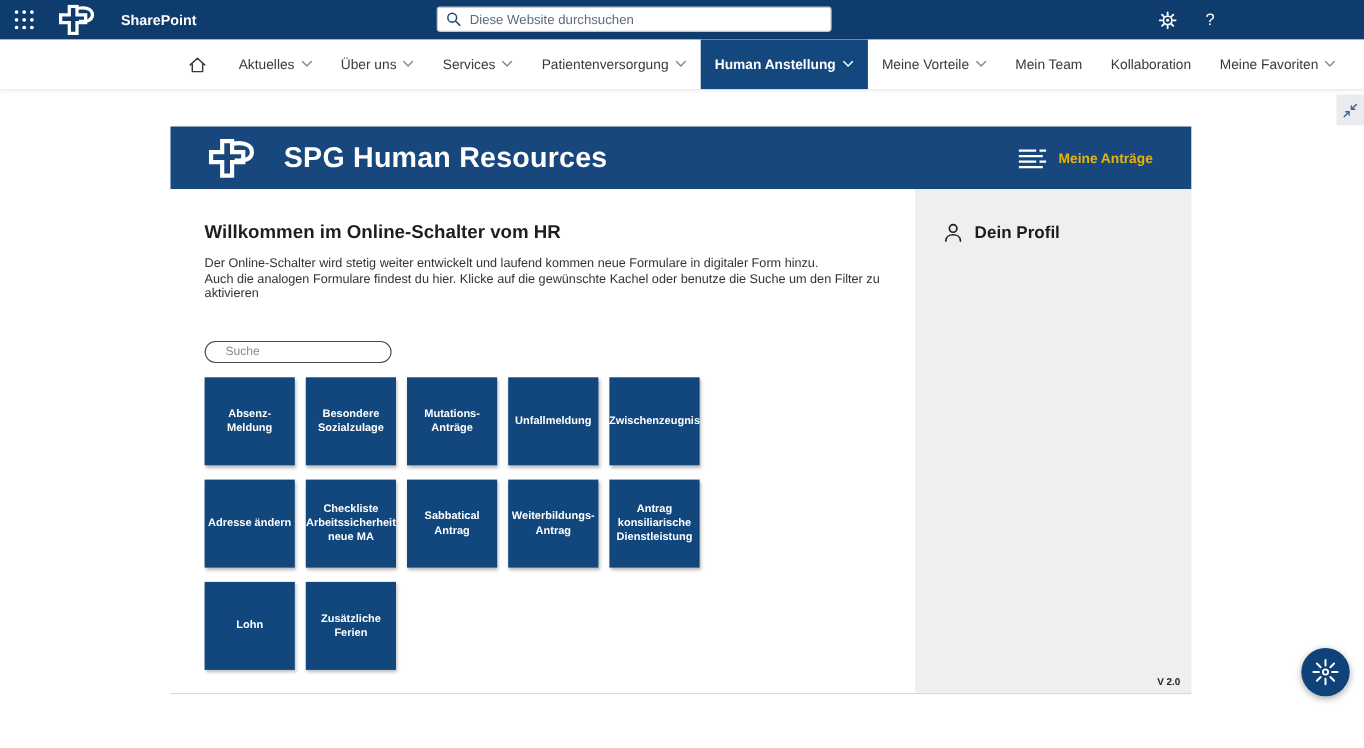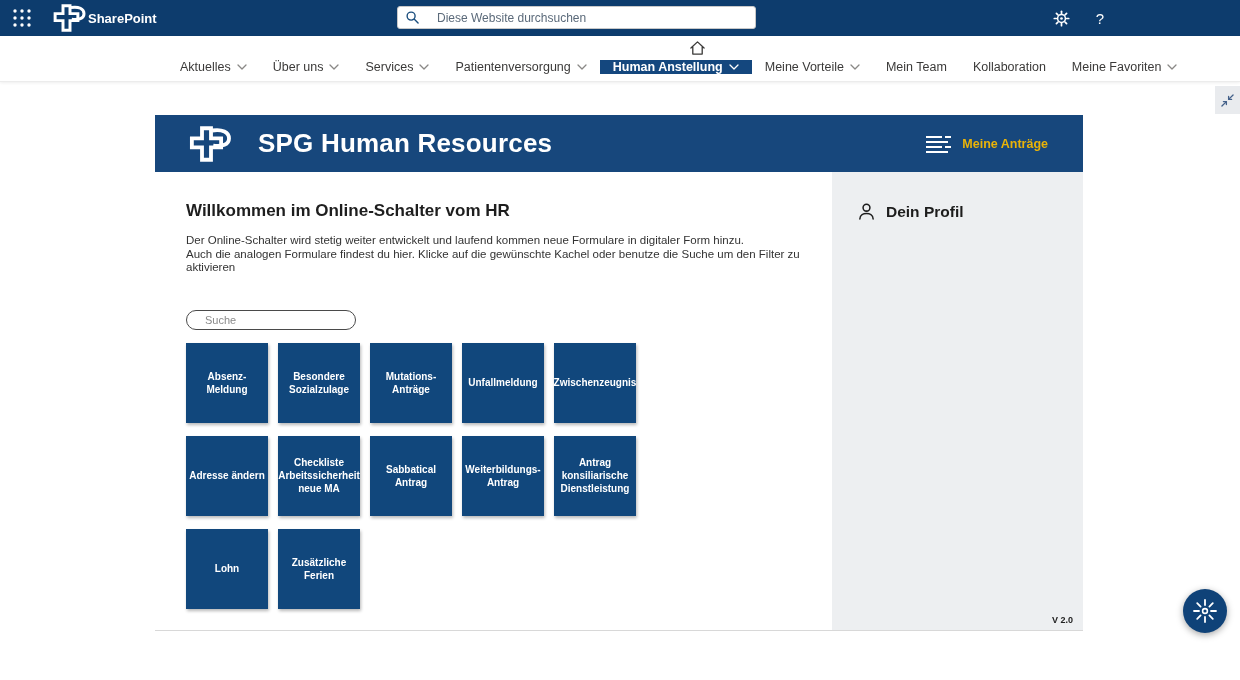--- a/index.html
+++ b/index.html
@@ -6,36 +6,36 @@
   html,body { width:1240px; height:680px; overflow:hidden; background:#fff;
               font-family:"Liberation Sans", sans-serif; }
   .screen { position:relative; width:1240px; height:680px; background:#fff; }
 
   
   .topbar { position:absolute; top:0; left:0; width:1240px; height:36px;
             background:var(--topbar_bg,#0d3c6d); display:flex; align-items:center; }
   .waffle { margin-left:10px; width:24px; height:24px; display:flex; align-items:center;
             justify-content:center; cursor:pointer; }
   .suite-logo { margin-left:18px; cursor:pointer; display:flex; align-items:center; }
-  .app-name { color:#fff; font-weight:700; font-size:13px; cursor:pointer; }
+  .app-name { margin-left:22px; color:#fff; font-weight:700; font-size:13px; cursor:pointer; }
   .suite-search { position:absolute; left:397px; top:6px; width:359px; height:23px;
                   background:#fff; border-radius:3px; display:flex; align-items:center;
-                  padding:0 8px; gap:18px; border:1px solid #c8c8c8; }
+                  padding:0 8px; gap:8px; border:1px solid #c8c8c8; }
   .suite-search input { border:none; outline:none; flex:1; font-size:12px; color:#333;
                         font-family:"Liberation Sans", sans-serif; background:transparent; }
   .suite-search input::placeholder { color:#5b6a7a; }
   .top-icon { position:absolute; top:0; height:36px; width:34px; display:flex;
               align-items:center; justify-content:center; color:#fff; cursor:pointer; }
   .gear-ic { left:1044px; }
   .help-ic { left:1083px; font-size:15px; font-weight:400; }
 
   
   .navbar { position:absolute; top:36px; left:0; width:1240px; height:46px; background:#fff;
             border-bottom:1px solid #ececec; box-shadow:0 1px 3px rgba(0,0,0,.07);
-            display:flex; align-items:stretch; padding-left:167px;flex-direction:column; }
+            display:flex; align-items:stretch; padding-left:167px; }
   .home-btn { align-self:center; margin-right:12px; display:flex; align-items:center;
               cursor:pointer; padding:4px; }
   .nav-item { display:flex; align-items:center; padding:0 13px; font-size:12.5px;
               color:#3b3a39; cursor:pointer; white-space:nowrap; }
   .nav-item .chev { margin-left:6px; display:flex; align-items:center; }
   .nav-item.active { background:var(--nav_active_bg,#14477e); color:#fff; font-weight:700; }
 
   
   .collapse-btn { position:absolute; top:86px; right:0; width:25px; height:28px;
                   background:#e9ebee; border:none; cursor:pointer; display:flex;

